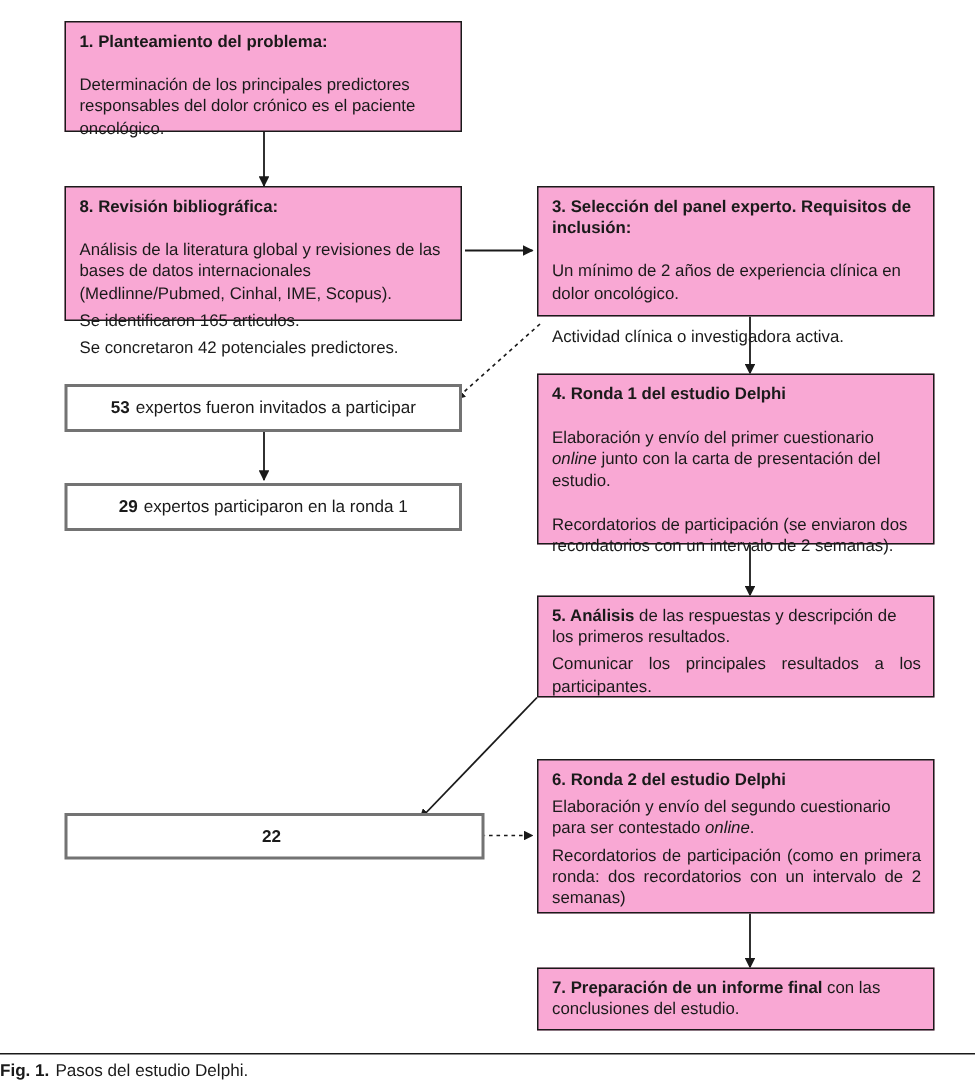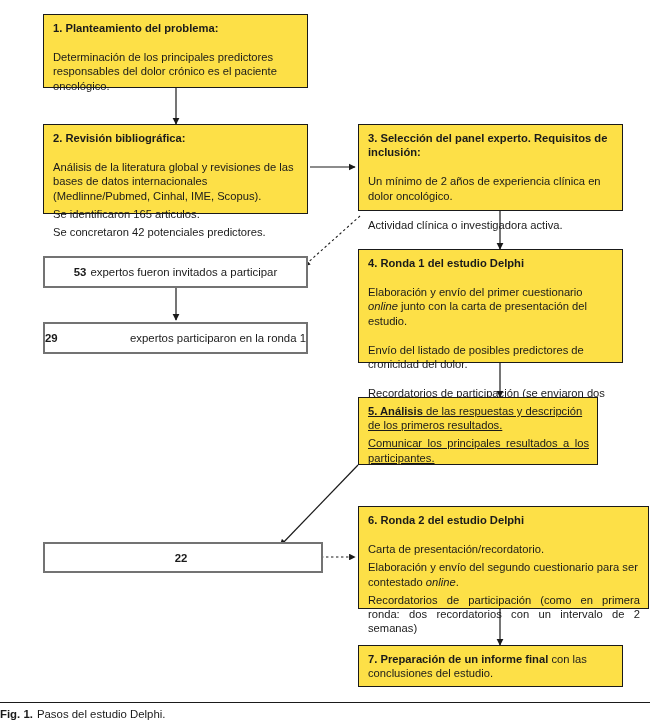--- a/index.html
+++ b/index.html
@@ -28,21 +28,21 @@
     left: 0; top: 0;
     width: 650px;
     height: 726px;
     pointer-events: none;
   }
 
   .box {
     position: absolute;
     box-sizing: border-box;
     border: 1px solid #1a1a1a;
-    background: #fde047;
+    background: #f9a8d4;
     padding: 6px 8px 7px 9px;
     font-size: 11.2px;
     line-height: 1.27;
     color: #1a1a1a;
   }
 
   .box p {
     margin: 0;
   }
   .box p + p {
@@ -139,68 +139,66 @@
 
   <div class="box" style="left:43px; top:14px; width:265px; height:74px;">
     <p class="tight">
       <span class="hd">1. Planteamiento del problema:</span>
     </p>
     <p class="tight">Determinación de los principales predictores responsables del dolor crónico es el paciente oncológico.</p>
   </div>
 
   <div class="box" style="left:43px; top:124px; width:265px; height:90px;">
     <p class="tight">
-      <span class="hd">2. Revisión bibliográfica:</span>
+      <span class="hd">8. Revisión bibliográfica:</span>
     </p>
     <p class="tight">Análisis de la literatura global y revisiones de las bases de datos internacionales (Medlinne/Pubmed, Cinhal, IME, Scopus).</p>
     <p>Se identificaron 165 articulos.</p>
     <p>Se concretaron 42 potenciales predictores.</p>
   </div>
 
   <div class="box" style="left:358px; top:124px; width:265px; height:87px;">
     <p class="tight">
       <span class="hd">3. Selección del panel experto. Requisitos de inclusión:</span>
     </p>
     <p class="tight">Un mínimo de 2 años de experiencia clínica en dolor oncológico.</p>
     <p class="tight">Actividad clínica o investigadora activa.</p>
   </div>
 
   <div class="box" style="left:358px; top:249px; width:265px; height:114px;">
     <p class="tight">
       <span class="hd">4. Ronda 1 del estudio Delphi</span>
     </p>
     <p class="tight"><span>Elaboración y envío del primer cuestionario </span><span class="it">online</span><span> junto con la carta de presentación del estudio.</span></p>
-    <p class="tight">Envío del listado de posibles predictores de cronicidad del dolor.</p>
     <p class="tight">Recordatorios de participación (se enviaron dos recordatorios con un intervalo de 2 semanas).</p>
   </div>
 
-  <div class="box" style="left:358px; top:397px; width:240px; height:68px;text-decoration:underline;">
+  <div class="box" style="left:358px; top:397px; width:265px; height:68px;">
     <p class="tight"><span class="inline-b">5. Análisis</span><span> de las respuestas y descripción de los primeros resultados.</span></p>
     <p class="just">Comunicar los principales resultados a los participantes.</p>
   </div>
 
-  <div class="box" style="left:358px; top:506px; width:291px; height:103px;">
+  <div class="box" style="left:358px; top:506px; width:265px; height:103px;">
     <p class="tight">
       <span class="hd">6. Ronda 2 del estudio Delphi</span>
     </p>
-    <p class="tight">Carta de presentación/recordatorio.</p>
     <p><span>Elaboración y envío del segundo cuestionario para ser contestado </span><span class="it">online</span><span>.</span></p>
     <p class="just">Recordatorios de participación (como en primera ronda: dos recordatorios con un intervalo de 2 semanas)</p>
   </div>
 
   <div class="box" style="left:358px; top:645px; width:265px; height:42px;">
     <p class="tight"><span class="inline-b">7. Preparación de un informe final</span><span> con las conclusiones del estudio.</span></p>
   </div>
 
   <div class="countbox" style="left:43px; top:256px; width:265px; height:32px;">
     <span class="num">53</span>
     <span>expertos fueron invitados a participar</span>
   </div>
 
-  <div class="countbox" style="left:43px; top:322px; width:265px; height:32px;justify-content:space-between;">
+  <div class="countbox" style="left:43px; top:322px; width:265px; height:32px;">
     <span class="num">29</span>
     <span>expertos participaron en la ronda 1</span>
   </div>
 
   <div class="countbox" style="left:43px; top:542px; width:280px; height:31px;">
     <span class="num">22</span>
   </div>
 
   <div id="caption-rule"></div>
   <div id="caption">

